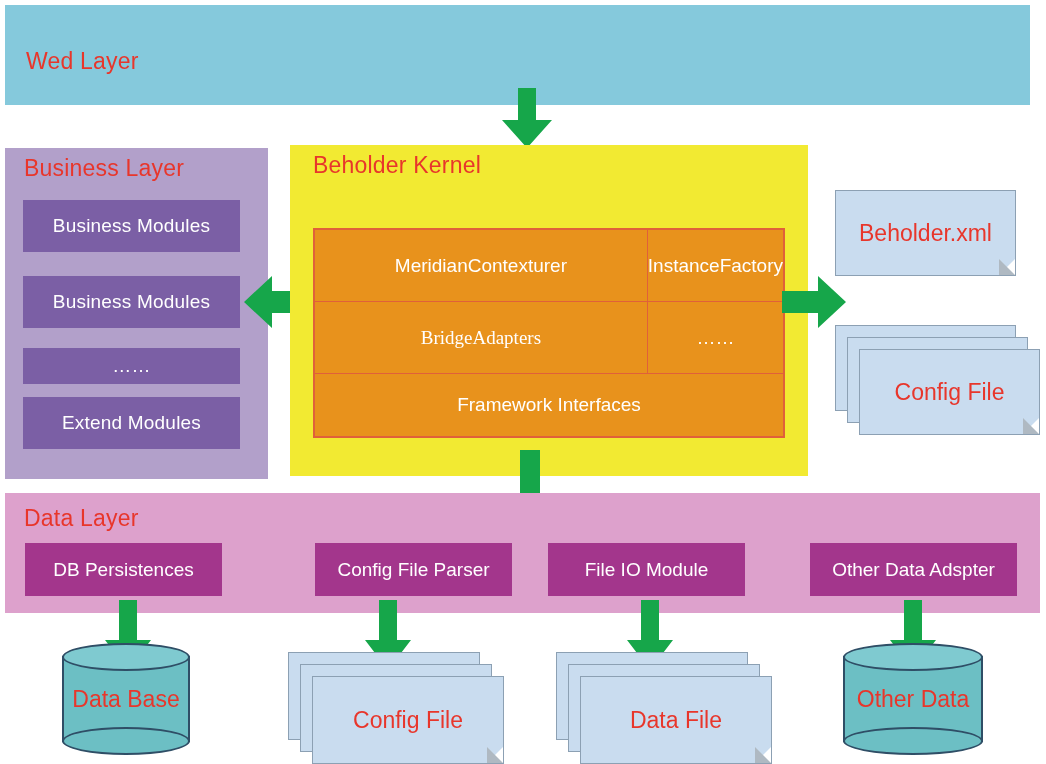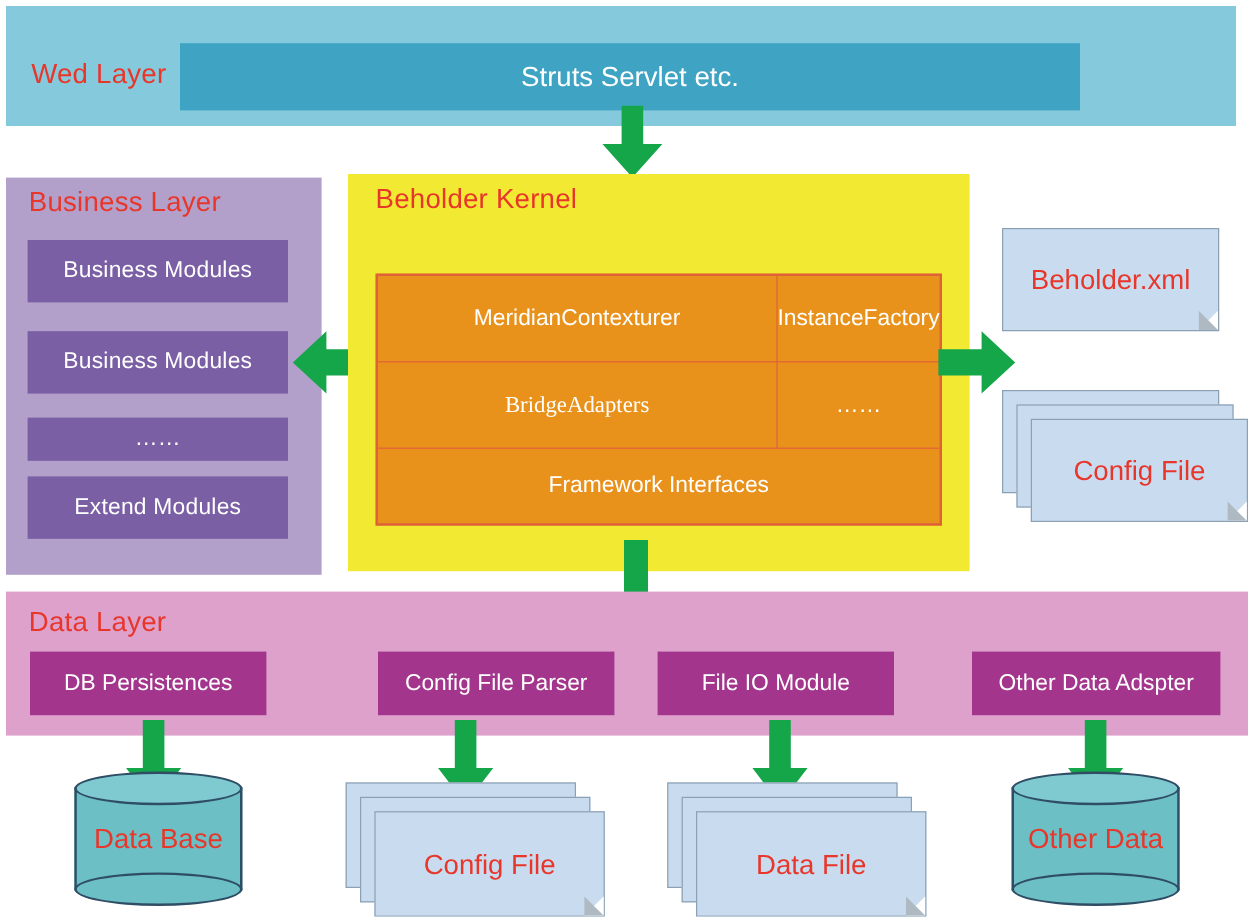--- a/index.html
+++ b/index.html
@@ -152,23 +152,20 @@
   .arrow { position:absolute; }
   .arrow svg { display:block; }
 </style>
 </head>
 <body>
 
 <div id="canvas">
 
   <div class="abs band" id="web-band"></div>
   <div class="band-title" style="left:26px; top:0;margin-top:48px;">Wed Layer</div>
-  <div class="abs struts-bar">
-    <span>Struts Servlet etc.</span>
-  </div>
 
   <div class="arrow" style="left:500px; top:88px;">
     <svg width="54" height="62" viewBox="0 0 54 62">
         <polygon points="18,0 36,0 36,32 52,32 27,60 2,32 18,32" fill="#16A64A"></polygon>
       </svg>
   </div>
 
   <div class="abs band" id="business-band"></div>
   <div class="band-title" style="left:24px; top:155px;">Business Layer</div>
 
@@ -270,21 +267,21 @@
     <svg width="50" height="72" viewBox="0 0 50 72">
         <polygon points="16,0 34,0 34,40 48,40 25,70 2,40 16,40" fill="#16A64A"></polygon>
       </svg>
   </div>
   <div class="arrow" style="left:888px; top:600px;">
     <svg width="50" height="72" viewBox="0 0 50 72">
         <polygon points="16,0 34,0 34,40 48,40 25,70 2,40 16,40" fill="#16A64A"></polygon>
       </svg>
   </div>
 
-  <div class="cyl" style="left:62px; top:643px; width:140px; height:112px;">
+  <div class="cyl" style="left:62px; top:643px; width:128px; height:112px;">
     <div class="cyl-body"></div>
     <div class="cyl-bottom"></div>
     <div class="cyl-top"></div>
     <div class="cyl-label">Data Base</div>
   </div>
 
   <div class="doc-stack" style="left:288px; top:652px; width:216px; height:112px;">
     <div class="doc" style="left:0; top:0; width:192px; height:88px;"></div>
     <div class="doc" style="left:12px; top:12px; width:192px; height:88px;"></div>
     <div class="doc" style="left:24px; top:24px; width:192px; height:88px;">

